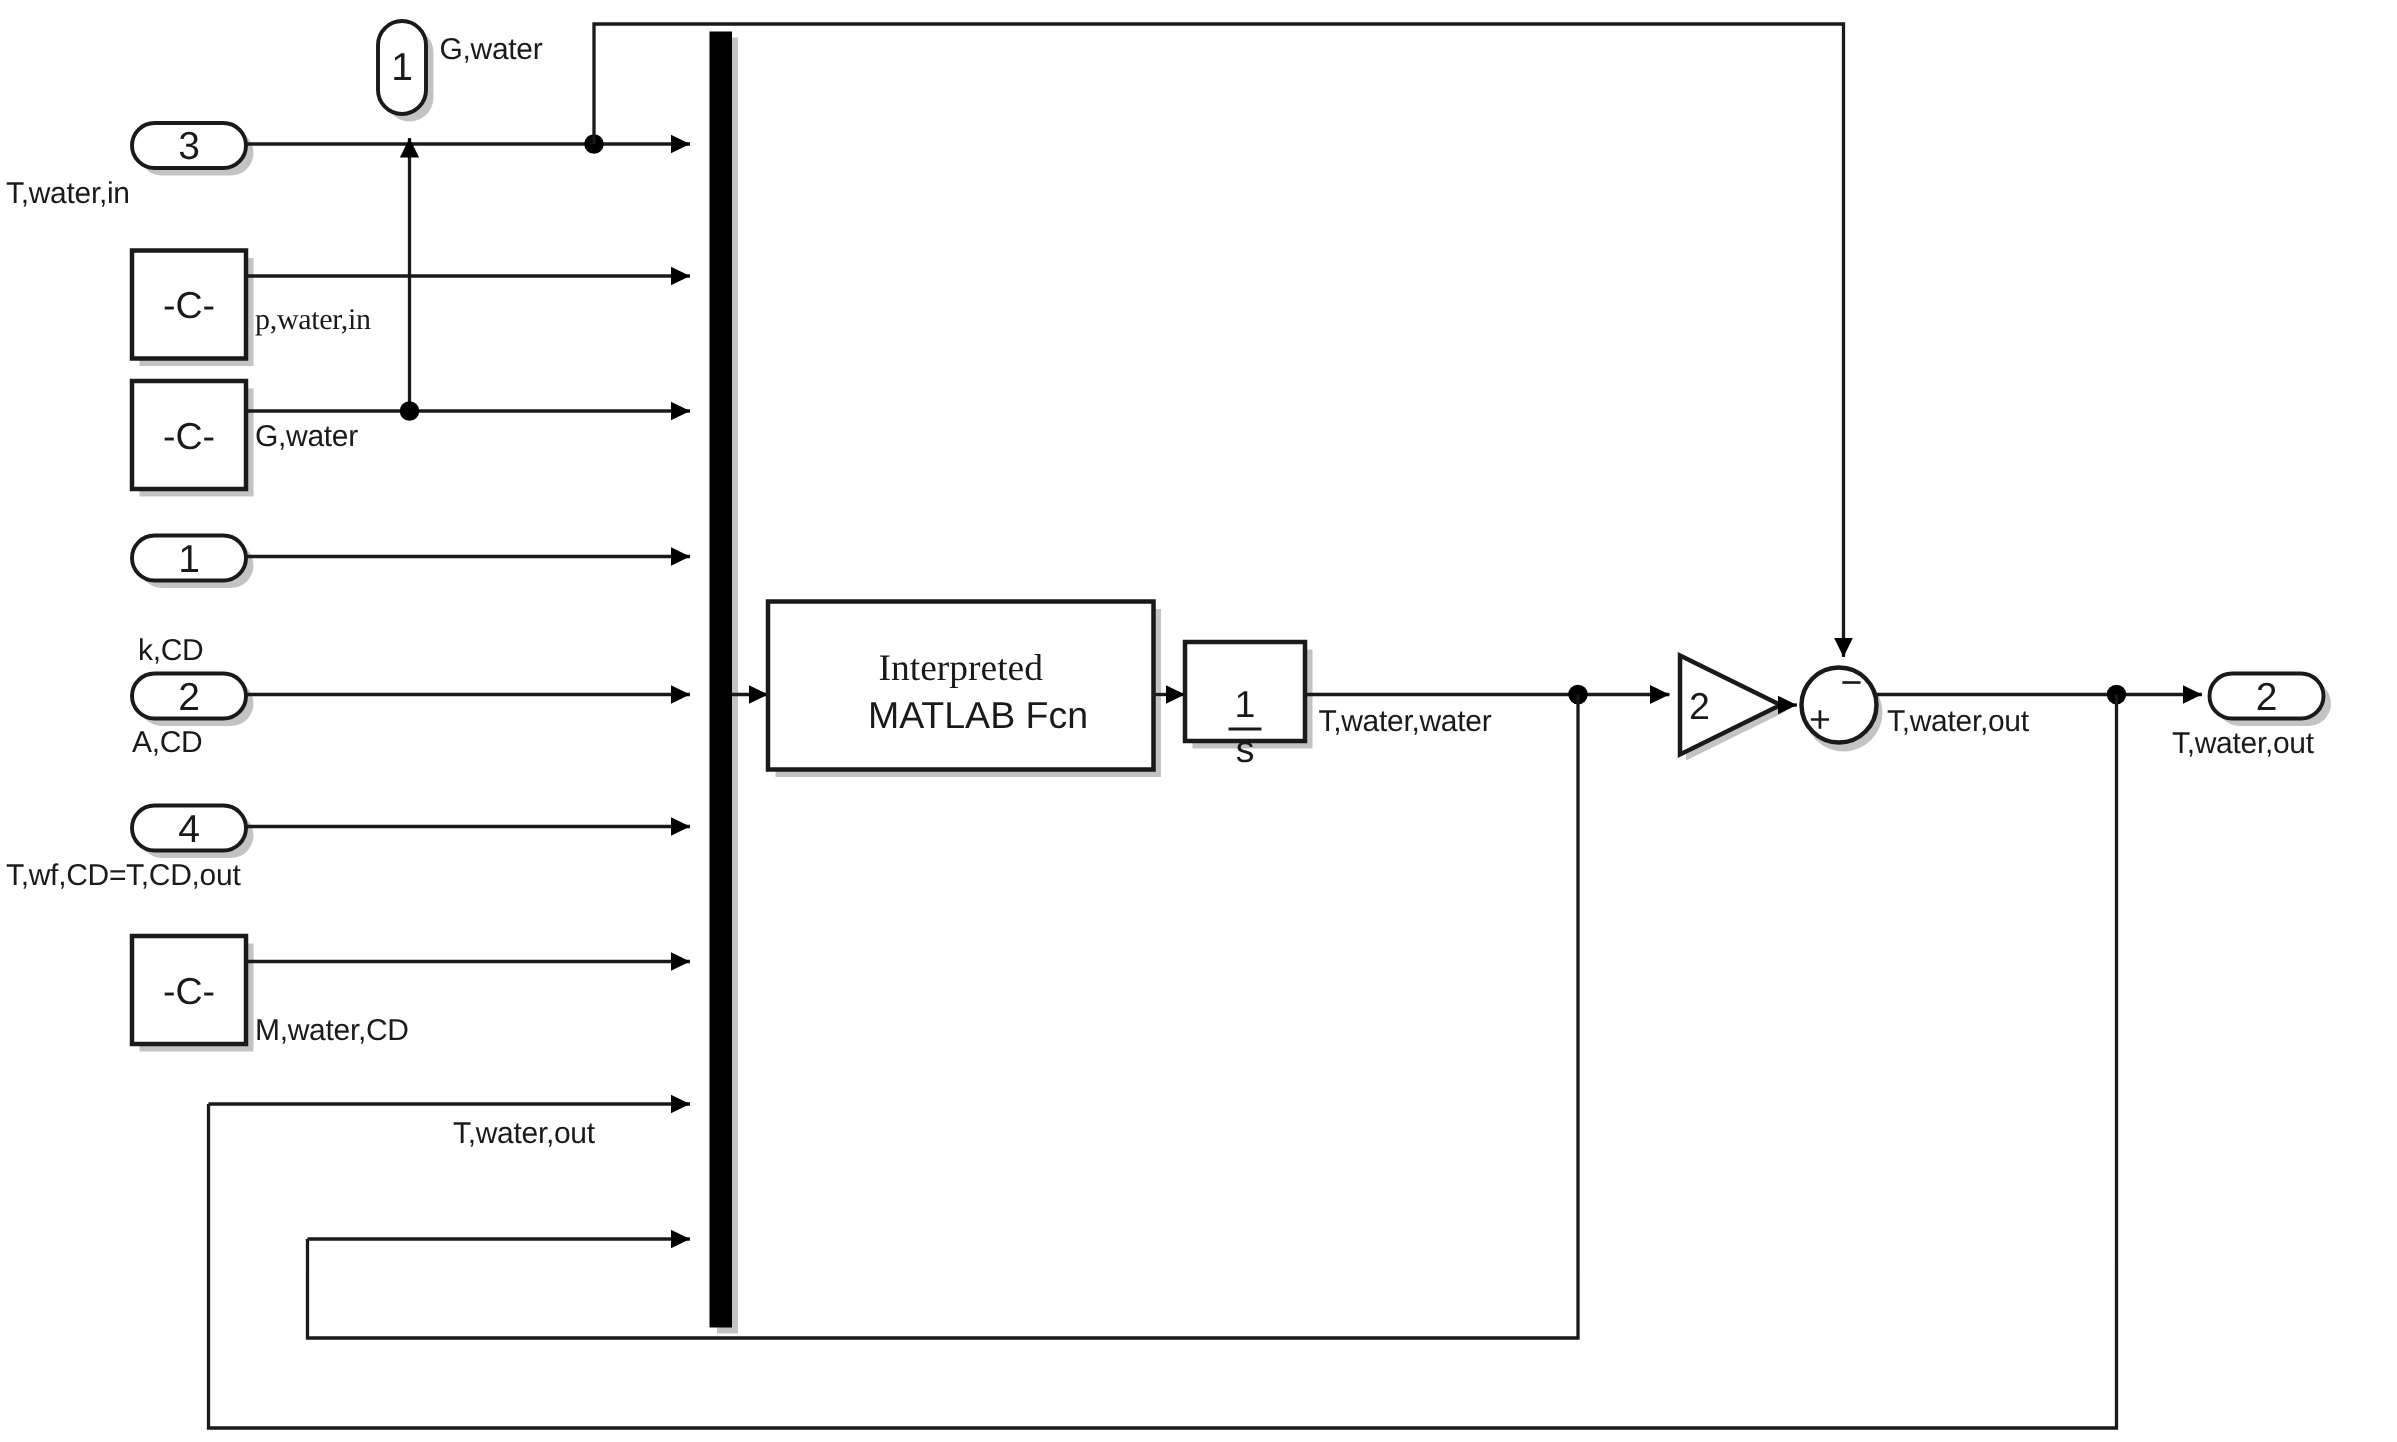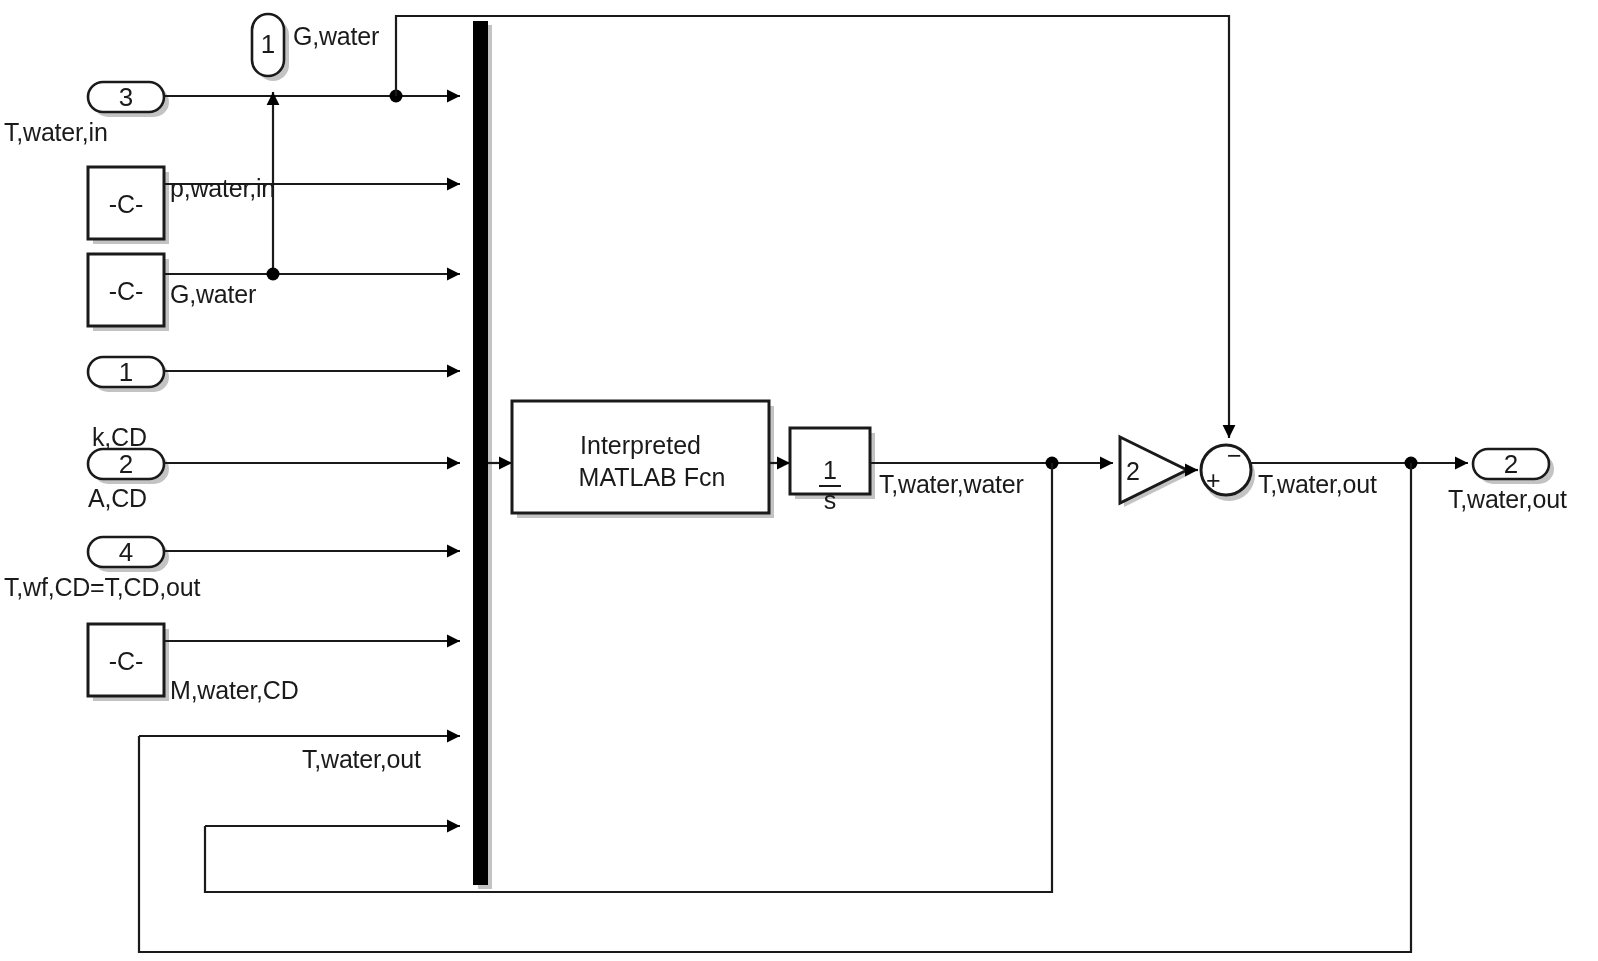--- a/index.html
+++ b/index.html
@@ -26,21 +26,21 @@
   .blk-fill { fill: #ffffff; stroke: #1a1a1a; stroke-width: 3; }
   .blk-fill-thin { fill: #ffffff; stroke: #1a1a1a; stroke-width: 2.6; }
   .shadow { fill: #b9b9b9; stroke: none; opacity: .85; }
   .mux { fill: #000000; stroke: none; }
   .arrowhead { fill: #000000; stroke: none; }
   .dot { fill: #000000; stroke: none; }
   .lbl {
     position: absolute;
     color: #1a1a1a;
     font-family: "Liberation Sans", sans-serif;
-    font-size: 25px;
+    font-size: 20px;
     line-height: 1.12;
     white-space: nowrap;
     letter-spacing: -0.2px;
   }
   .blk-txt {
     position: absolute;
     color: #1a1a1a;
     font-family: "Liberation Sans", sans-serif;
     font-size: 25px;
     line-height: 1.18;
@@ -191,40 +191,40 @@
     </g>
   </svg>
 
   <div class="port-num" style="left:252px; top:29px; width:32px;">1</div>
   <div class="lbl" style="left:293px; top:22px;">G,water</div>
 
   <div class="port-num" style="left:88px; top:82px; width:76px;">3</div>
   <div class="lbl" style="left:4px; top:118px;">T,water,in</div>
 
   <div class="blk-txt" style="left:88px; top:190px; width:76px;">-C-</div>
-  <div class="lbl" style="left:170px; top:174px;">p,water,in</div>
+  <div class="lbl" style="left:170px; top:202px;font-family:Liberation Serif, serif;">p,water,in</div>
 
   <div class="blk-txt" style="left:88px; top:277px; width:76px;">-C-</div>
   <div class="lbl" style="left:170px; top:280px;">G,water</div>
 
   <div class="port-num" style="left:88px; top:357px; width:76px;">1</div>
   <div class="lbl" style="left:92px; top:392px;margin-top:31px;">k,CD</div>
 
   <div class="port-num" style="left:88px; top:449px; width:76px;">2</div>
   <div class="lbl" style="left:88px; top:484px;text-align:right;">A,CD</div>
 
   <div class="port-num" style="left:88px; top:537px; width:76px;">4</div>
   <div class="lbl" style="left:4px; top:573px;">T,wf,CD=T,CD,out</div>
 
   <div class="blk-txt" style="left:88px; top:647px; width:76px;">-C-</div>
   <div class="lbl" style="left:170px; top:676px;">M,water,CD</div>
 
   <div class="lbl" style="left:302px; top:745px;">T,water,out</div>
 
-  <div class="blk-txt" style="left:512px; top:431px; width:257px;">Interpreted</div>
+  <div class="blk-txt" style="left:512px; top:431px; width:257px;font-family:Liberation Serif, serif;">Interpreted</div>
   <div class="blk-txt" style="left:512px; top:463px; width:280px;">MATLAB Fcn</div>
 
   <div class="frac" style="left:790px; top:458px; width:80px;">
     <span>1</span>
     <span class="bar"></span>
     <span>s</span>
   </div>
 
   <div class="lbl" style="left:879px; top:470px;">T,water,water</div>
 

